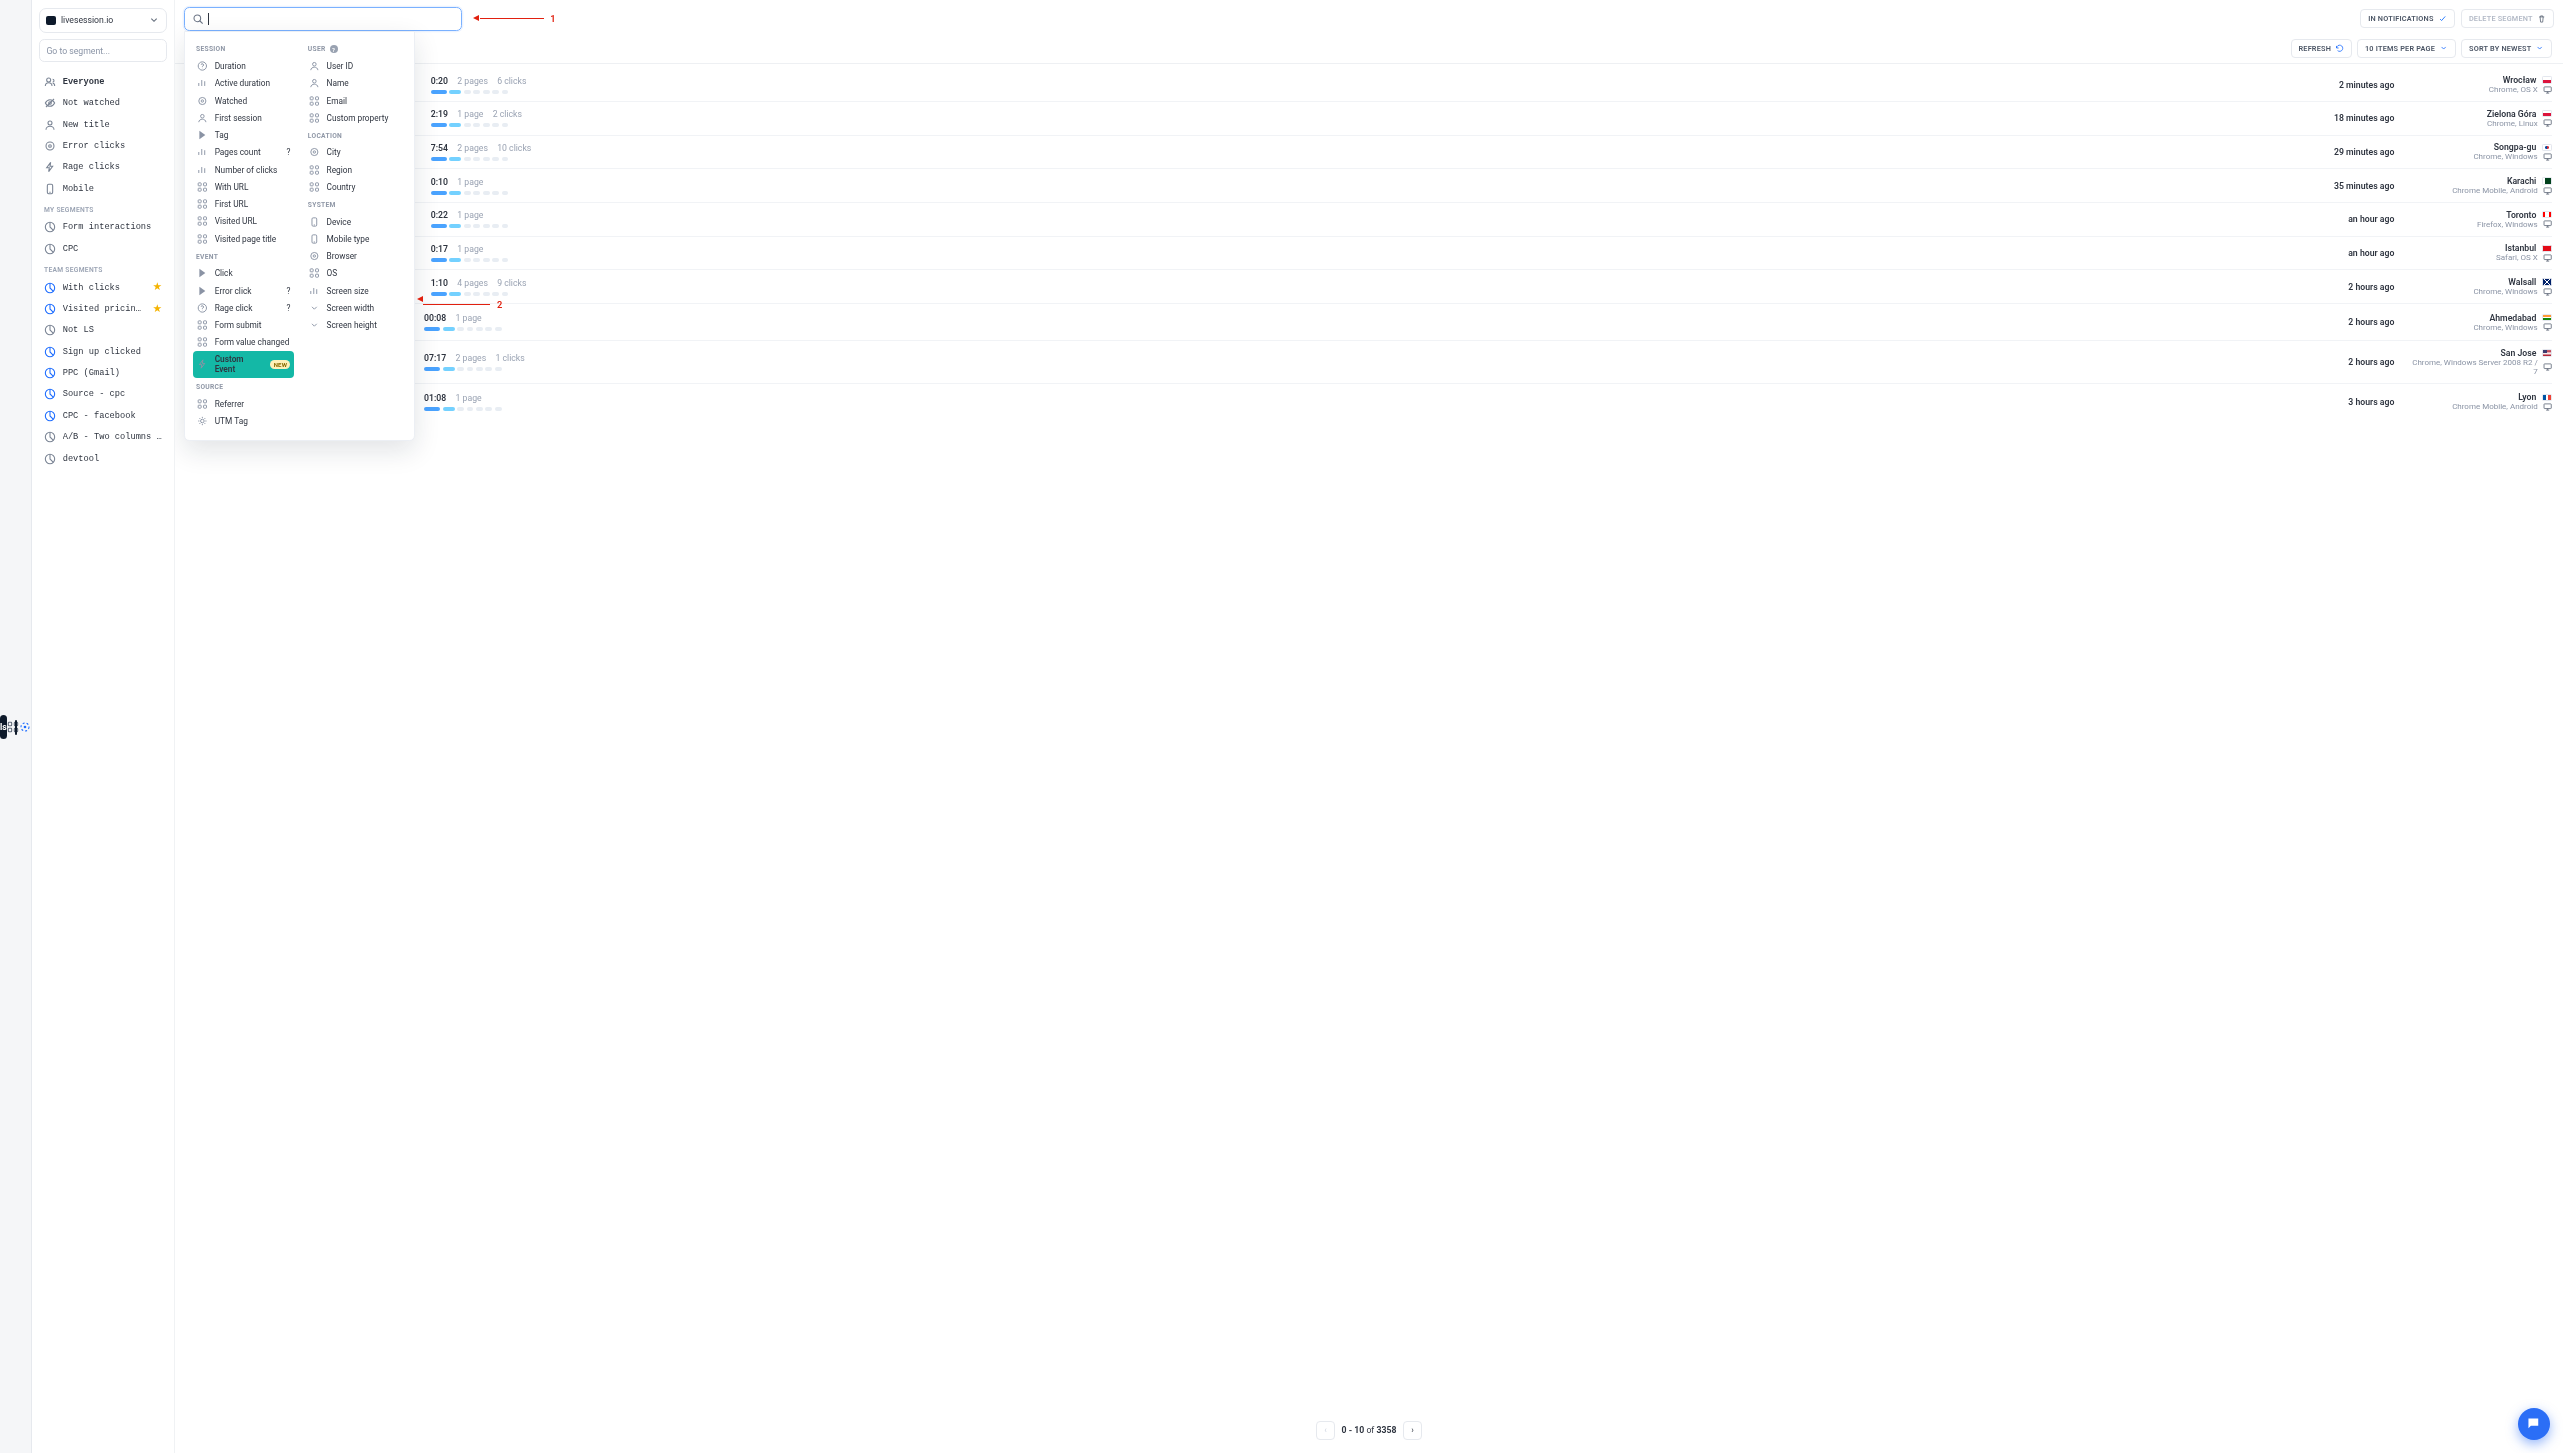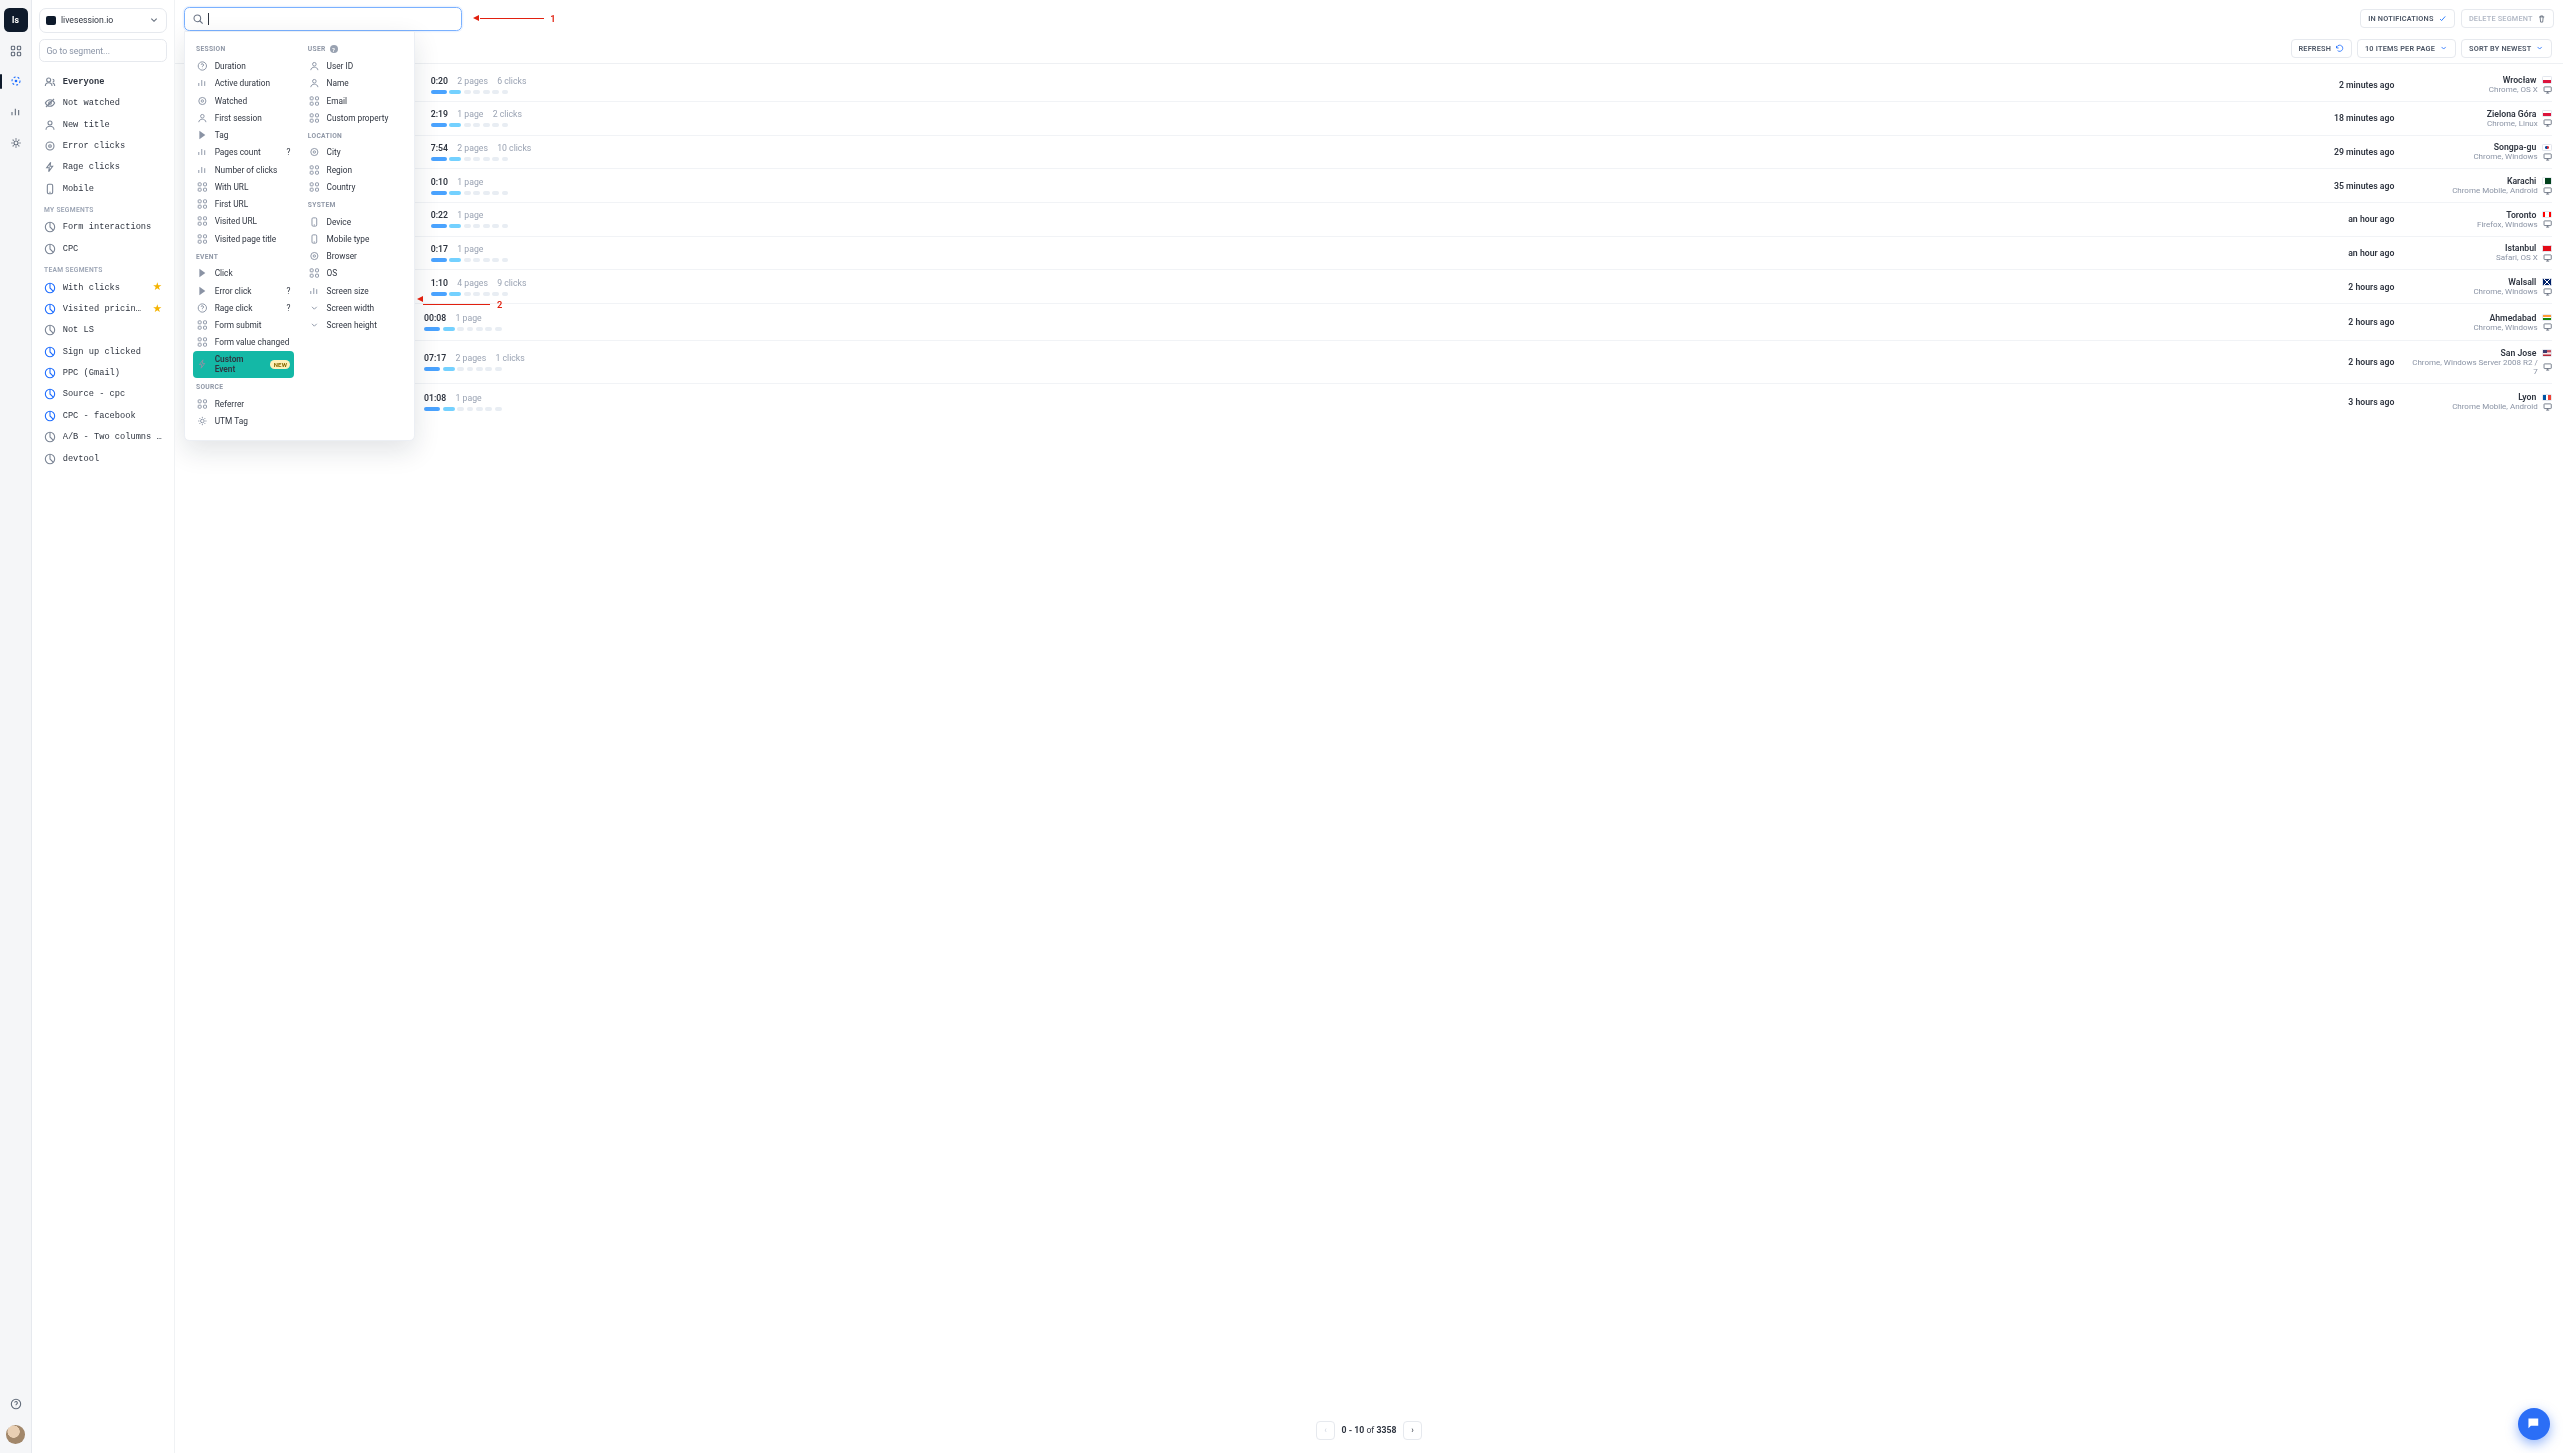--- a/index.html
+++ b/index.html
@@ -9,21 +9,21 @@
     --accent:#0a68ff;
     --bg:#f5f6f8;
     --star:#f5b300;
     --red:#e1200f;
     --green:#00a551;
   }
   * { box-sizing:border-box; font-family:-apple-system,BlinkMacSystemFont,"Segoe UI",Roboto,Helvetica,Arial,sans-serif; }
   body { margin:0; background:#fff; color:var(--text); font-size:8.7px; }
   .app { display:flex; height:100vh; width:100vw; overflow:hidden; }
   
-  .rail { width:32px; background:var(--bg); border-right:0.7px solid var(--border); display:flex; flex-direction:column; align-items:center; padding-top:8px; gap:0; }
+  .rail { width:32px; background:var(--bg); border-right:0.7px solid var(--border); display:flex; align-items:center; padding-top:8px; gap:0; }
   .rail .spacer { flex:1; }
   .rail-item { width:24px; height:24px; display:flex; align-items:center; justify-content:center; border-radius:6.7px; margin-bottom:6.7px; }
   .rail-item.brand { background:#0e1a2b; color:#fff; font-weight:700; font-size:8.7px; border-radius:5.3px; }
   .rail-item.active { position:relative; }
   .rail-item.active::before { content:""; position:absolute; left:-4px; width:2px; height:14.7px; background:#0e1a2b; border-radius:1.3px; }
   .ico { width:12px; height:12px; display:inline-flex; align-items:center; justify-content:center; color:#606a79; }
   .ico svg { width:12px; height:12px; stroke:currentColor; fill:none; stroke-width:1.6; }
   .avatar-sm { width:18.7px; height:18.7px; border-radius:50%; background:#c9b29a; background:radial-gradient(circle at 40% 35%, #e9cfb3 35%, #a2876a 38%); }
   
   .sidebar { width:143px; background:#fff; border-right:0.7px solid #f0f2f4; display:flex; flex-direction:column; padding:8px 6.7px; overflow:auto; }

